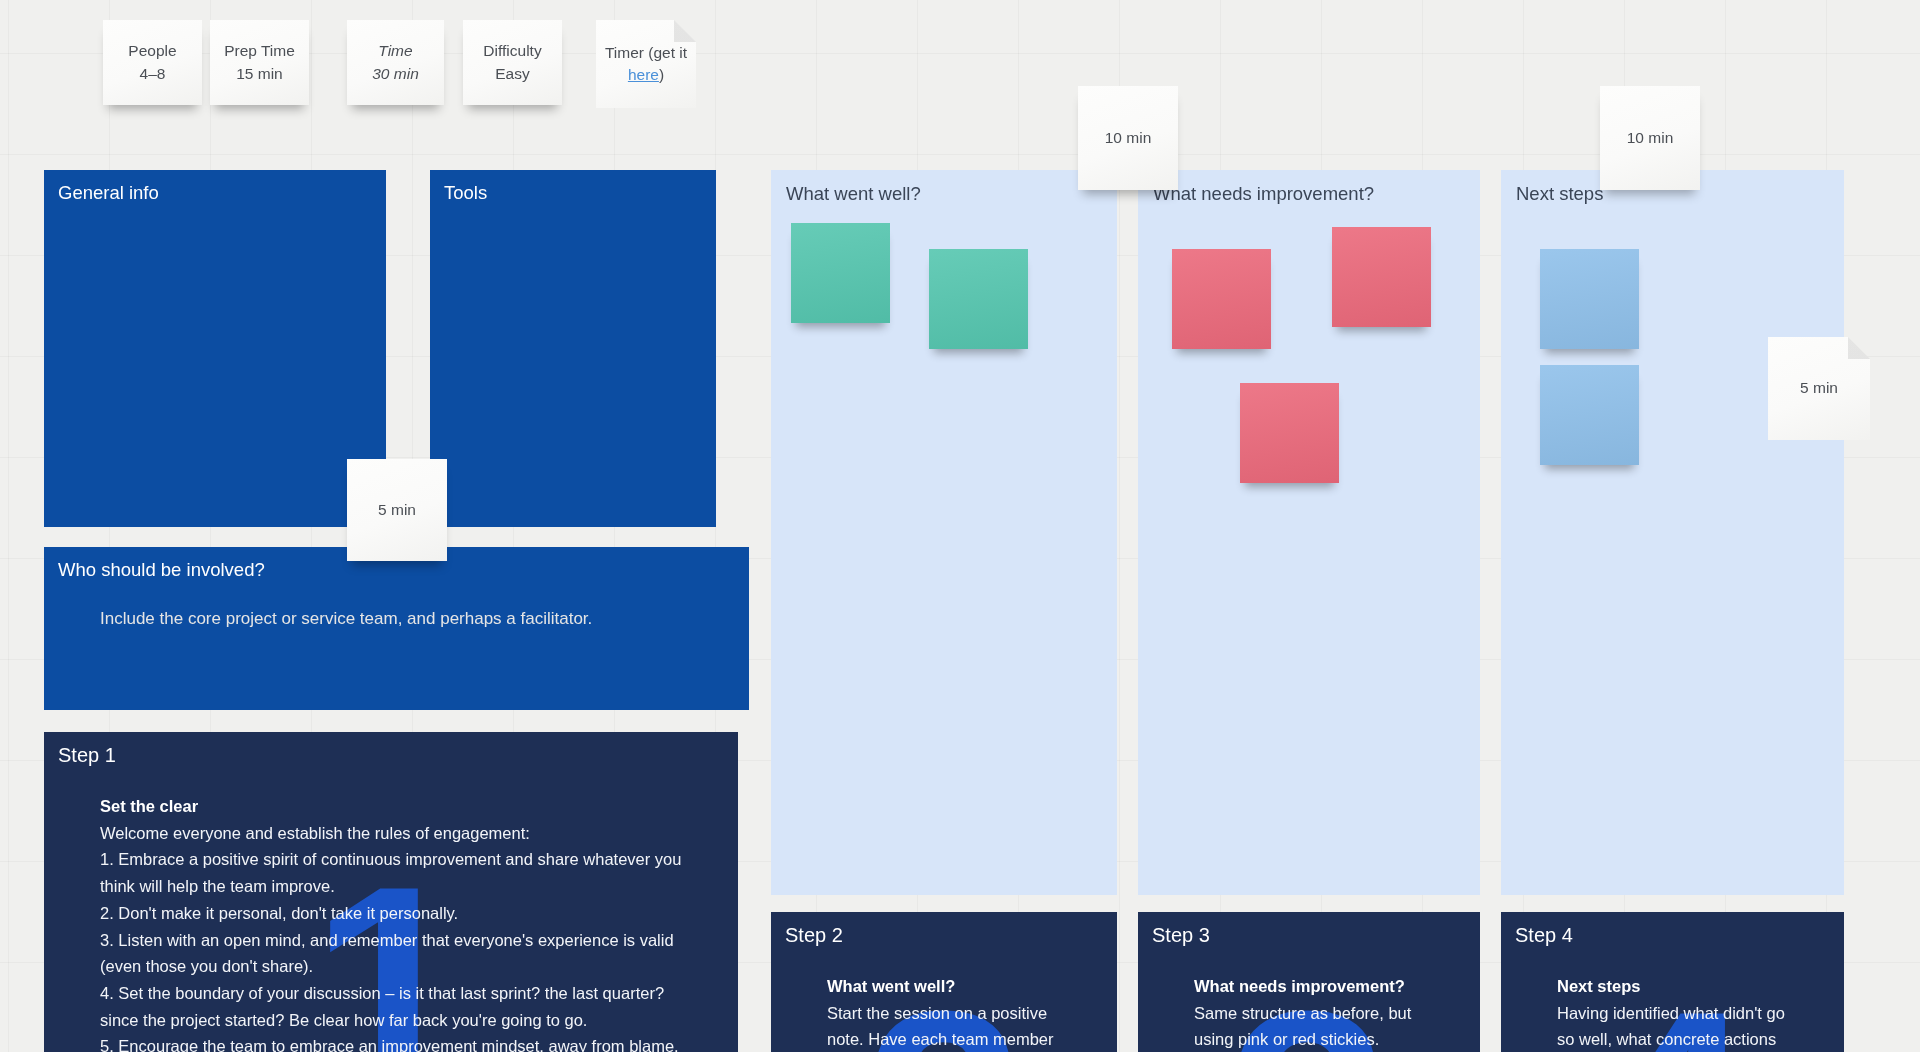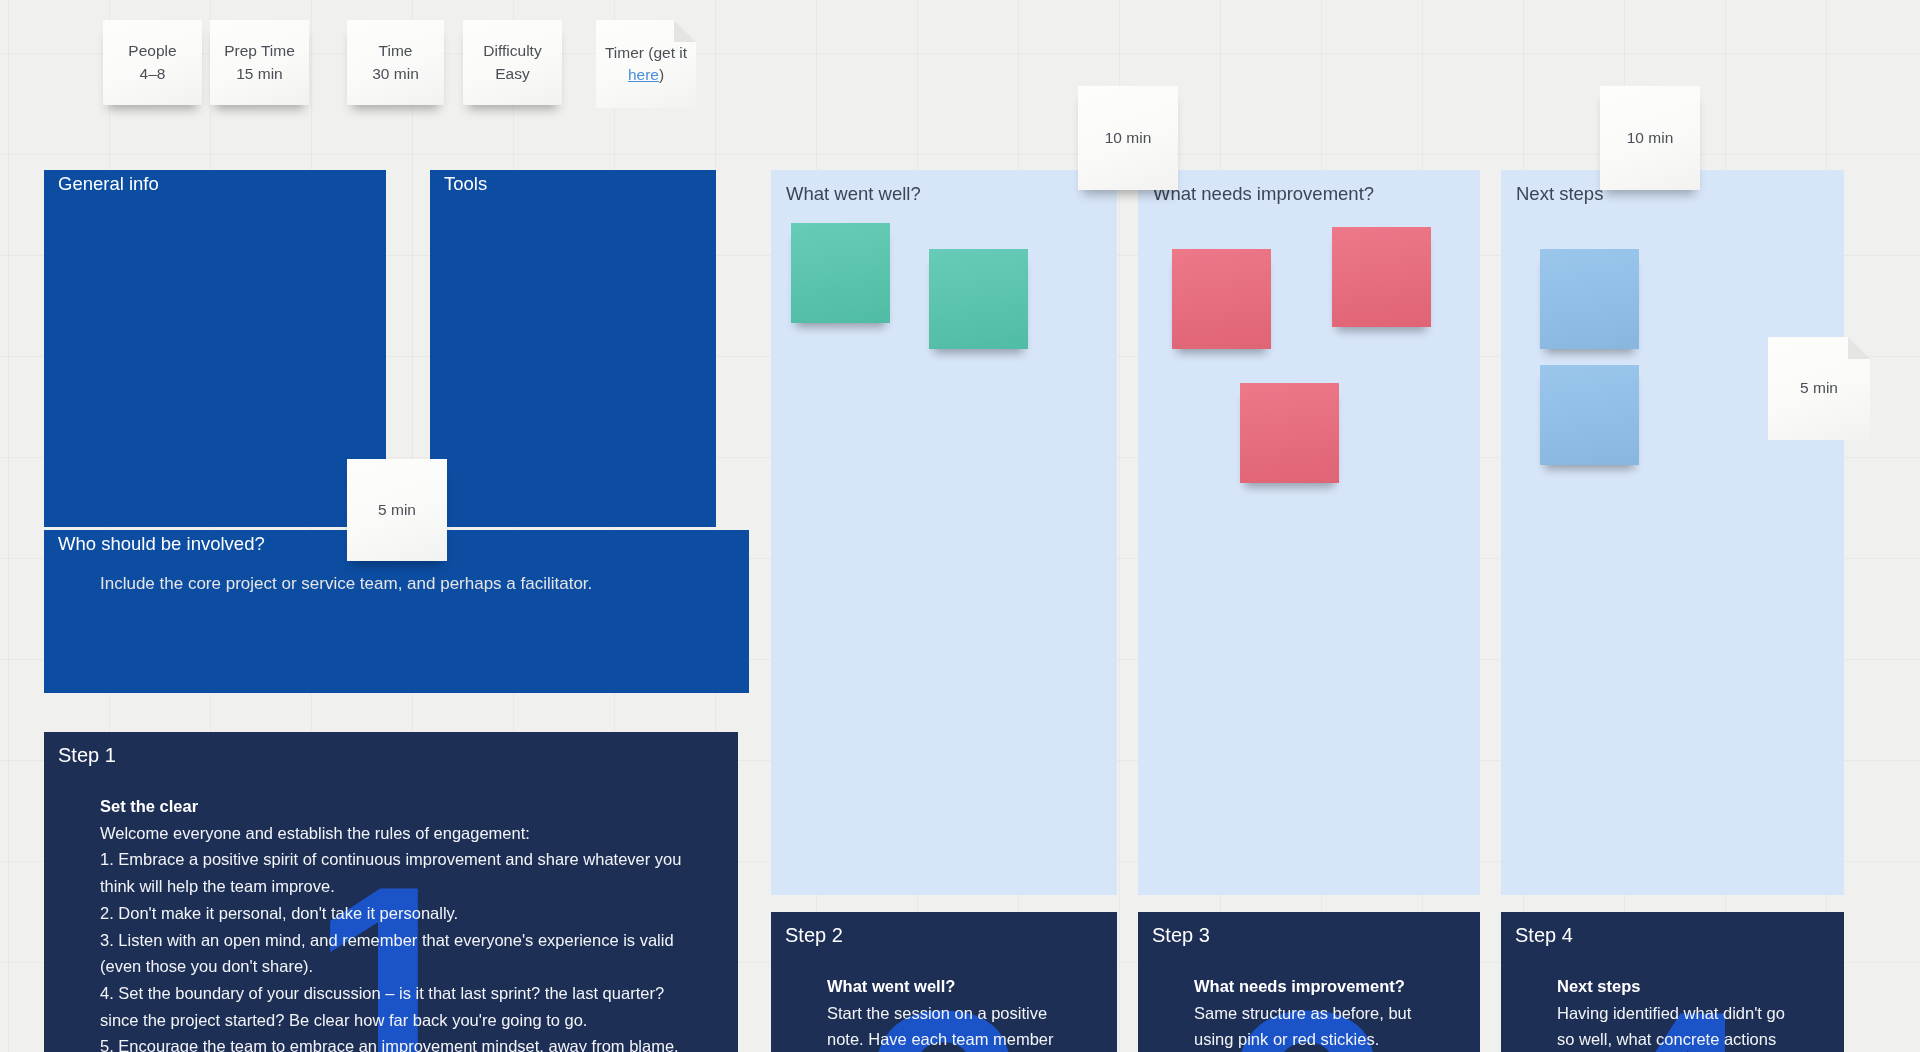--- a/index.html
+++ b/index.html
@@ -39,21 +39,21 @@
     box-shadow:0 9px 9px -5px rgba(0,0,0,0.32);
     background-image:linear-gradient(170deg,rgba(255,255,255,0.10),rgba(0,0,0,0.05));
   }
   .teal{background-color:#55c6af;}
   .red{background-color:#eb697b;}
   .bluenote{background-color:#8fc0ea;}
   
   .bluebox{
     position:absolute;background:#0c4da2;color:#ffffff;z-index:2;
   }
-  .bluebox .ptitle{padding:3px 14px;font-size:18.5px;}
+  .bluebox .ptitle{padding:12px 14px;font-size:18.5px;}
   .bluebox .pbody{margin:16px 40px 0 56px;font-size:17px;color:#e5e5e5;}
   
   .column{
     position:absolute;background:#d7e5f9;z-index:1;
   }
   .column .ctitle{padding:13px 15px;font-size:18.5px;color:#3a4557;}
   
   .step{
     position:absolute;background:#1e2f55;color:#f2f4f8;z-index:3;overflow:hidden;
   }
@@ -74,21 +74,21 @@
 <body>
 
 <div id="board">
 
   <div class="note" style="left:103px;top:20px;width:99px;height:85px;">
     <div class="txt"><span>People</span><br><span>4–8</span></div>
   </div>
   <div class="note" style="left:210px;top:20px;width:99px;height:85px;">
     <div class="txt"><span>Prep Time</span><br><span>15 min</span></div>
   </div>
-  <div class="note" style="left:347px;top:20px;width:97px;height:85px;">
+  <div class="note" style="left:347px;top:20px;width:97px;height:85px;font-style:italic;">
     <div class="txt"><span>Time</span><br><span>30 min</span></div>
   </div>
   <div class="note folded" style="left:596px;top:20px;width:100px;height:88px;">
     <div class="txt"><span>Timer (get it </span><a>here</a><span>)</span></div>
   </div>
   <div class="note" style="left:463px;top:20px;width:99px;height:85px;">
     <div class="txt"><span>Difficulty</span><br><span>Easy</span></div>
   </div>
 
   <div class="note" style="left:1078px;top:86px;width:100px;height:104px;">
@@ -103,21 +103,21 @@
   <div class="note folded" style="left:1768px;top:337px;width:102px;height:103px;">
     <div class="txt">5 min</div>
   </div>
 
   <div class="bluebox" style="left:44px;top:170px;width:342px;height:357px;">
     <div class="ptitle">General info</div>
   </div>
   <div class="bluebox" style="left:406px;top:170px;width:286px;height:357px;margin-left:24px;">
     <div class="ptitle">Tools</div>
   </div>
-  <div class="bluebox" style="left:44px;top:530px;width:705px;height:163px;">
+  <div class="bluebox" style="left:44px;top:547px;width:705px;height:163px;">
     <div class="ptitle">Who should be involved?</div>
     <div class="pbody">Include the core project or service team, and perhaps a facilitator.</div>
   </div>
 
   <div class="column" style="left:771px;top:170px;width:346px;height:725px;">
     <div class="ctitle">What went well?</div>
   </div>
   <div class="column" style="left:1138px;top:170px;width:342px;height:725px;">
     <div class="ctitle">What needs improvement?</div>
   </div>

